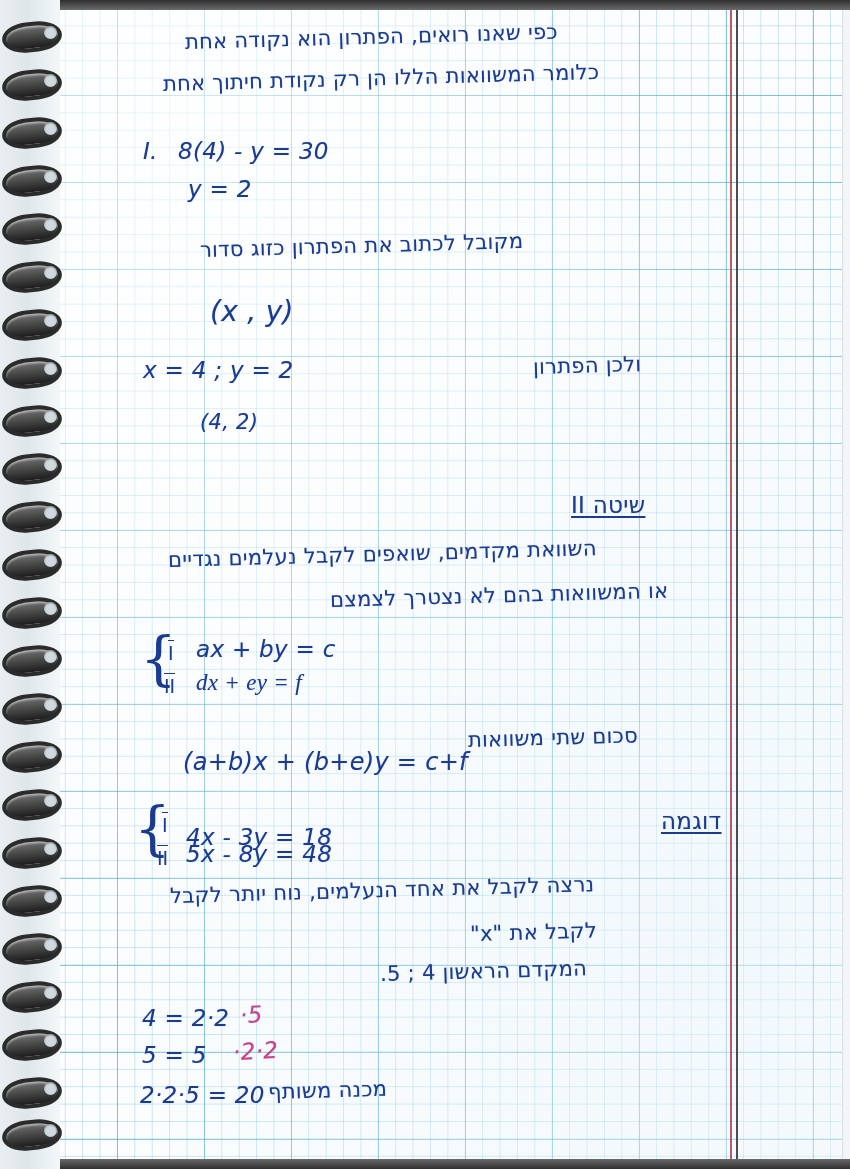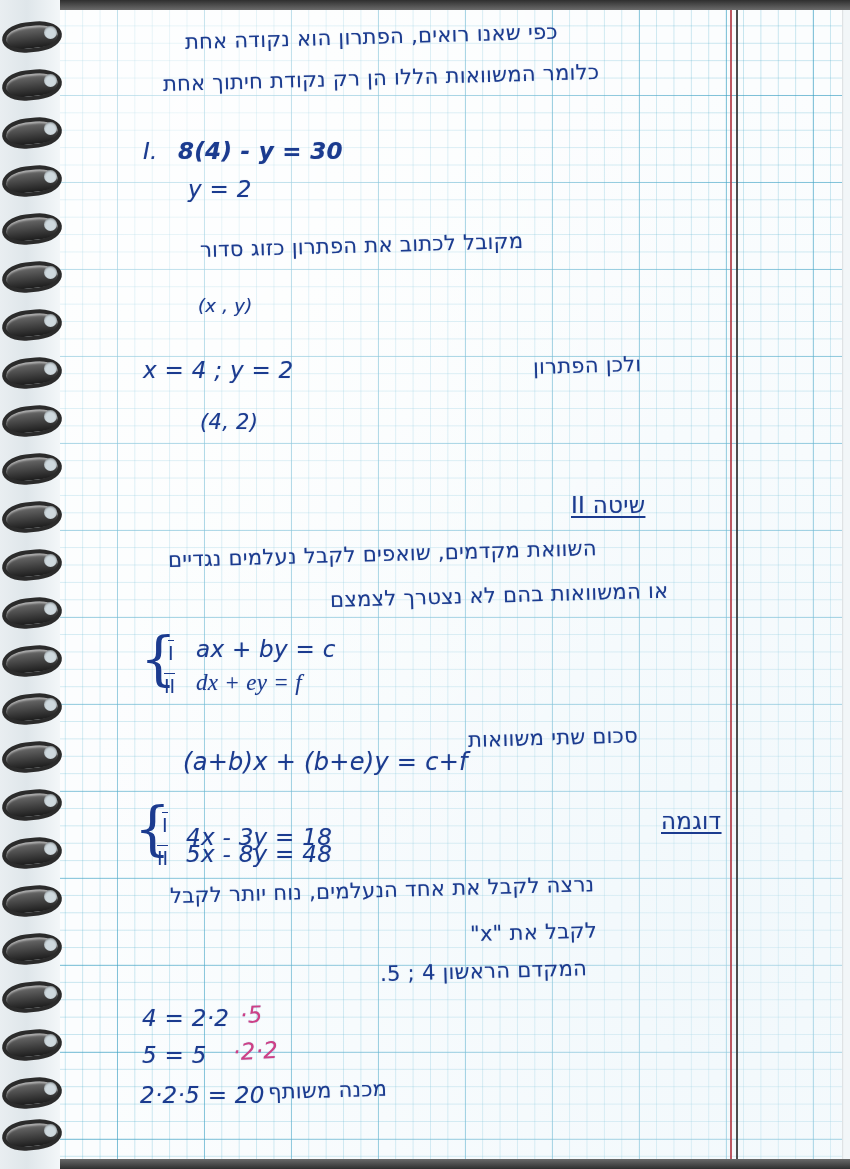--- a/index.html
+++ b/index.html
@@ -207,27 +207,27 @@
     <div class="punch" style="top:1034px"></div>
     <div class="punch" style="top:1082px"></div>
     <div class="punch" style="top:1124px"></div>
   </div>
 
   <div class="hw he sz-md slant" style="left:185px; top:30px;">כפי שאנו רואים, הפתרון הוא נקודה אחת</div>
 
   <div class="hw he sz-md slant" style="left:163px; top:72px;">כלומר המשוואות הללו הן רק נקודת חיתוך אחת</div>
 
   <div class="hw sz-lg ital" style="left:143px; top:138px;">I.</div>
-  <div class="hw sz-lg ital" style="left:178px; top:138px;font-weight:bold;">8(4) - y = 30</div>
+  <div class="hw sz-lg ital" style="left:178px; top:138px;">8(4) - y = 30</div>
 
   <div class="hw sz-lg ital" style="left:188px; top:176px;">y = 2</div>
 
   <div class="hw he sz-md slant" style="left:200px; top:238px;">מקובל לכתוב את הפתרון כזוג סדור</div>
 
-  <div class="hw sz-lg ital" style="left:198px; top:295px; font-size:18px;">(x , y)</div>
+  <div class="hw sz-lg ital" style="left:210px; top:295px; font-size:28px;">(x , y)</div>
 
   <div class="hw sz-lg ital" style="left:143px; top:357px;text-align:center;">x = 4 ; y = 2</div>
 
   <div class="hw he sz-md slant" style="left:533px; top:355px;">ולכן הפתרון</div>
 
   <div class="hw sz-lg ital" style="left:200px; top:410px; font-size:21px;">(4, 2)</div>
 
   <div class="hw he sz-lg ul" style="left:571px; top:492px;">שיטה II</div>
 
   <div class="hw he sz-md slant" style="left:168px; top:548px;">השוואת מקדמים, שואפים לקבל נעלמים נגדיים</div>

